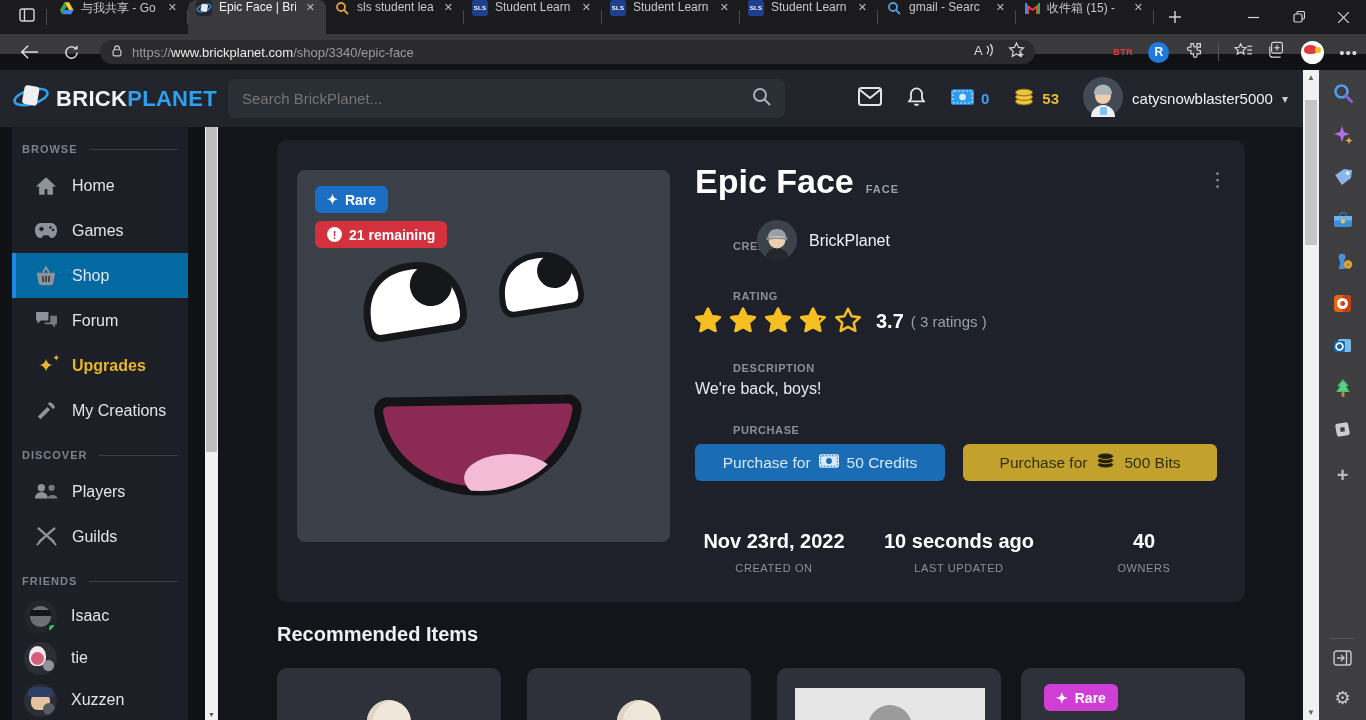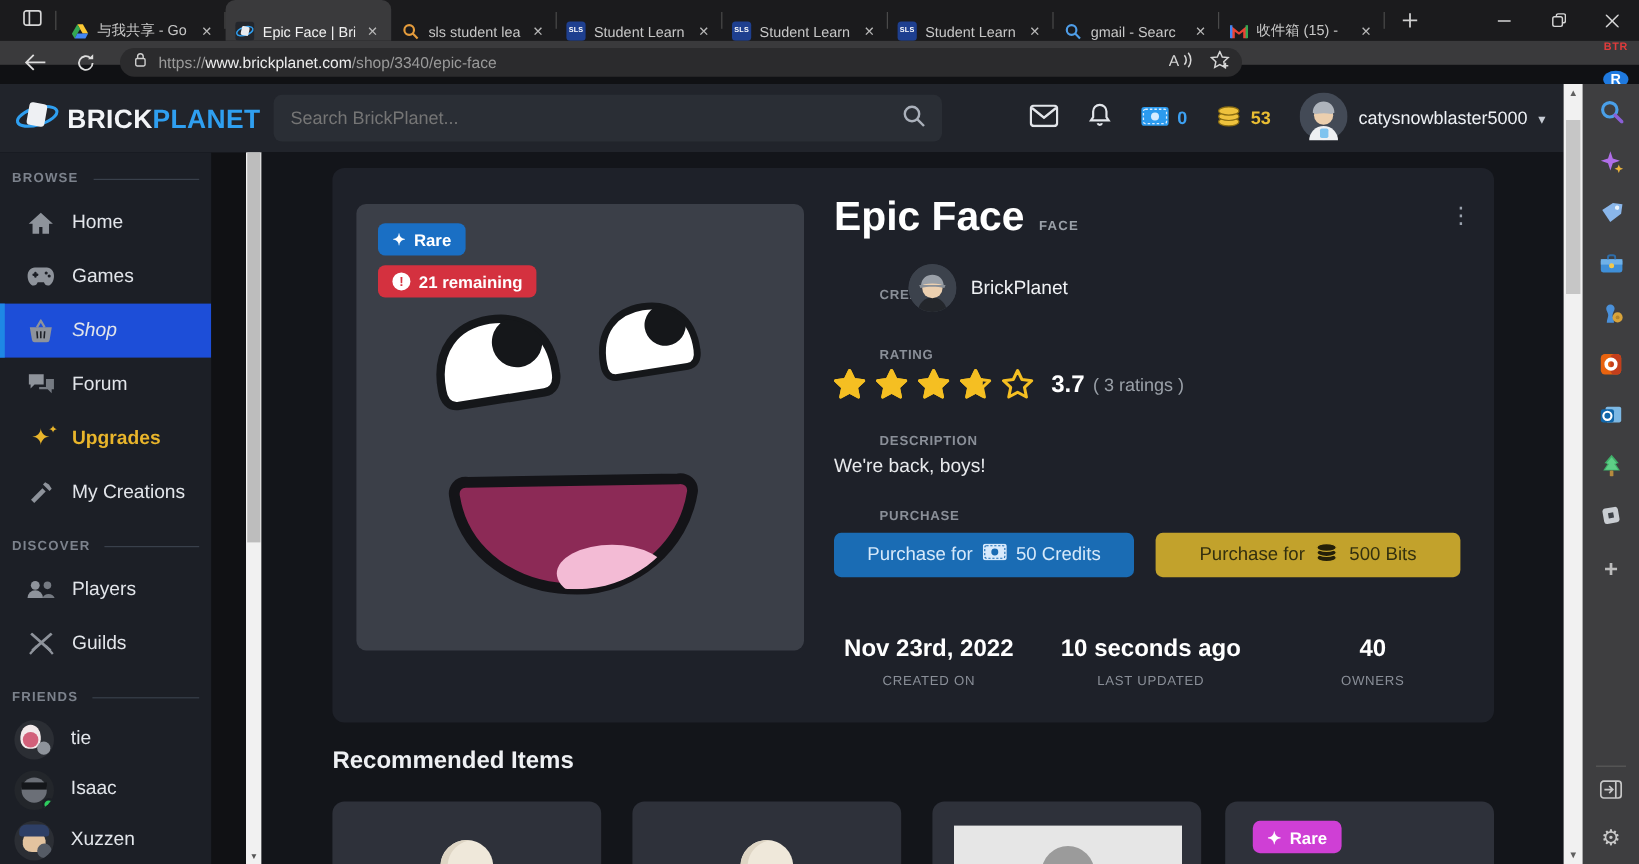--- a/index.html
+++ b/index.html
@@ -6,40 +6,40 @@
   html,body { width:1366px; height:720px; overflow:hidden; background:#101114;
     font-family:"Liberation Sans", sans-serif; }
   body { position:relative; }
 
   
   #tabbar { position:absolute; left:0; top:0; width:1366px; height:34px; background:#1b1b1d; }
   .tab-actions { position:absolute; left:14px; top:7px; width:26px; height:20px; display:flex;
     align-items:center; justify-content:center; border-radius:4px; }
   .tabbar-divider { position:absolute; left:46px; top:9px; width:1px; height:16px; background:#4b4b4b; }
   #tabs { position:absolute; left:50px; top:0; height:34px; display:flex; }
-  .tab { width:138px; height:34px; display:flex; align-items:flex-end; gap:7px; padding:0 8px;
+  .tab { width:138px; height:34px; display:flex; align-items:flex-start; gap:7px; padding:0 8px;
     position:relative; color:#c7c7c7; }
   .tab:not(.active)::after { content:""; position:absolute; right:0; top:10px; width:1px; height:14px; background:#4a4a4a; }
   .tab.active { background:#3a3a3c; border-radius:8px 8px 0 0; color:#f2f2f2; }
   .tab .t-title { font-size:12px; white-space:nowrap; overflow:hidden; flex:1; }
   .tab .t-close { font-size:11px; color:#b9b9b9; padding:1px 3px; border-radius:3px; }
   .fav { width:16px; height:16px; flex:0 0 16px; display:flex; align-items:center; justify-content:center; }
   .fav-sls { width:16px; height:16px; background:#1e3f8f; border-radius:3px; color:#fff; font-size:6px;
     font-weight:bold; display:flex; align-items:center; justify-content:center; letter-spacing:.2px; }
   #win-controls { position:absolute; right:0; top:0; height:34px; display:flex; }
   .winbtn { width:45px; height:34px; display:flex; align-items:center; justify-content:center; color:#d6d6d6; }
 
   
   #toolbar { position:absolute; left:0; top:34px; width:1366px; height:20px; background:#3a3a3c; }
   .nav-ic { position:absolute; top:8px; width:22px; height:20px; display:flex; align-items:center; justify-content:center; }
   #addressbar { position:absolute; left:100px; top:6px; width:935px; height:24px; background:#2b2b2d;
     border-radius:12px; display:flex; align-items:center; padding:0 10px; }
   #addressbar .url { font-size:13px; margin-left:8px; white-space:nowrap; overflow:hidden; flex:1; }
   .url .dim { color:#9a9a9a; } .url .host { color:#ececec; }
-  #toolbar-right { position:absolute; right:8px; top:0; height:36px; display:flex; align-items:center; gap:15px;flex-direction:column; }
+  #toolbar-right { position:absolute; right:8px; top:0; height:36px; display:flex; align-items:center; gap:15px; }
   .ext-btr { color:#e03b3b; font-size:9px; font-weight:bold; letter-spacing:.5px; }
   .ext-r { width:21px; height:21px; border-radius:50%; background:#1f7ae0; color:#fff; font-weight:bold;
     font-size:12px; display:flex; align-items:center; justify-content:center; }
   .tb-div { width:1px; height:18px; background:#565656; }
   .profile-badge { width:23px; height:23px; border-radius:50%; background:#fff; position:relative; overflow:hidden; }
   .profile-badge i { position:absolute; left:3px; top:4px; width:13px; height:9px; background:#e23b3b; border-radius:50% 50% 40% 40%; }
   .profile-badge b { position:absolute; right:3px; top:6px; width:6px; height:6px; background:#f2c21d; border-radius:50%; }
   .dots { color:#d6d6d6; font-size:15px; letter-spacing:1px; }
 
   
@@ -51,28 +51,28 @@
     border-radius:7px; display:flex; align-items:center; padding:0 14px; }
   #site-search input { flex:1; background:transparent; border:none; outline:none; color:#84cc16; font-size:15px;
     font-family:"Liberation Sans",sans-serif; }
   #hdr-right { position:absolute; right:15px; top:0; height:57px; display:flex; align-items:center; gap:24px; }
   .cur { display:flex; align-items:center; gap:7px; font-size:15px; font-weight:bold; }
   .cur.credits { color:#3da1f2; } .cur.bits { color:#e9bd33; }
   .uname { display:flex; align-items:center; gap:9px; color:#eef1f5; font-size:15px; }
   .uname .chev { color:#c7ccd4; font-size:12px; }
 
   
-  #page-sidebar { position:absolute; left:0; top:127px; width:176px; height:593px; background:#1c1f26; overflow:hidden;text-align:right; }
+  #page-sidebar { position:absolute; left:12px; top:127px; width:176px; height:593px; background:#1c1f26; overflow:hidden;text-align:right; }
   .side-sec { display:flex; align-items:center; padding:16px 10px 8px 10px; }
   .side-sec .sh { font-size:11px; font-weight:bold; color:#7c828c; letter-spacing:1px; }
   .side-sec .ln { flex:1; height:1px; background:#39404b; margin-left:12px; }
   .side-item { height:45px; display:flex; align-items:center; padding-left:22px; gap:14px; position:relative; }
   .side-item .si-icon { width:24px; display:flex; justify-content:center; color:#8e939b; }
   .side-item .si-label { font-size:16px; color:#e2e5ea; }
-  .side-item.active { background:#1d4ed8;font-style:italic; }
+  .side-item.active { background:#0369a1; }
   .side-item.active::before { content:""; position:absolute; left:0; top:0; width:4px; height:100%; background:#1e88e5; }
   .side-item.gold .si-label { color:var(--gold); font-weight:bold; }
   .friend { height:42px; display:flex; align-items:center; padding-left:12px; gap:14px; }
   .friend .fname { font-size:16px; color:#e2e5ea; }
   .fav-av { width:33px; height:33px; border-radius:50%; position:relative; overflow:hidden; flex:0 0 33px; }
   .status-dot { position:absolute; width:11px; height:11px; border-radius:50%; background:#2ecc5e;
     border:2px solid #1c1f26; right:8px; bottom:2px; z-index:2; }
 
   
   #sidebar-scroll { position:absolute; left:205px; top:127px; width:13px; height:593px; background:#f1f1f1; }
@@ -492,34 +492,34 @@
         </svg>
     </span>
     <span class="si-label">Guilds</span>
   </div>
 
   <div class="side-sec">
     <span class="sh">FRIENDS</span>
       <span class="ln"></span>
   </div>
   <div class="friend">
+    <span class="fav-av" style="background:#23262b;">
+      <span style="position:absolute;left:6px;top:6px;width:21px;height:21px;border-radius:50%;background:#6b6f77;"></span>
+      <span style="position:absolute;left:6px;top:10px;width:21px;height:6px;background:#14161a;"></span>
+      <span class="status-dot" style="right:-1px;bottom:-1px;"></span>
+    </span>
+    <span class="fname">Isaac</span>
+  </div>
+  <div class="friend">
     <span class="fav-av" style="background:#2b2e34;">
       <span style="position:absolute;left:5px;top:4px;width:17px;height:20px;border-radius:50% 50% 40% 40%;background:#f2e9ea;"></span>
       <span style="position:absolute;left:7px;top:10px;width:13px;height:13px;border-radius:50%;background:#d2607a;"></span>
       <span style="position:absolute;right:3px;bottom:4px;width:11px;height:11px;border-radius:50%;background:#8e939b;"></span>
     </span>
     <span class="fname">tie</span>
-  </div>
-  <div class="friend">
-    <span class="fav-av" style="background:#23262b;">
-      <span style="position:absolute;left:6px;top:6px;width:21px;height:21px;border-radius:50%;background:#6b6f77;"></span>
-      <span style="position:absolute;left:6px;top:10px;width:21px;height:6px;background:#14161a;"></span>
-      <span class="status-dot" style="right:-1px;bottom:-1px;"></span>
-    </span>
-    <span class="fname">Isaac</span>
   </div>
   <div class="friend">
     <span class="fav-av" style="background:#2b2e34;">
       <span style="position:absolute;left:7px;top:10px;width:19px;height:16px;border-radius:40%;background:#e3c39f;"></span>
       <span style="position:absolute;left:4px;top:3px;width:25px;height:10px;border-radius:6px 6px 2px 2px;background:#2e3f66;"></span>
       <span style="position:absolute;right:2px;bottom:2px;width:12px;height:12px;border-radius:50%;background:#555b65;"></span>
     </span>
     <span class="fname">Xuzzen</span>
   </div>
 

